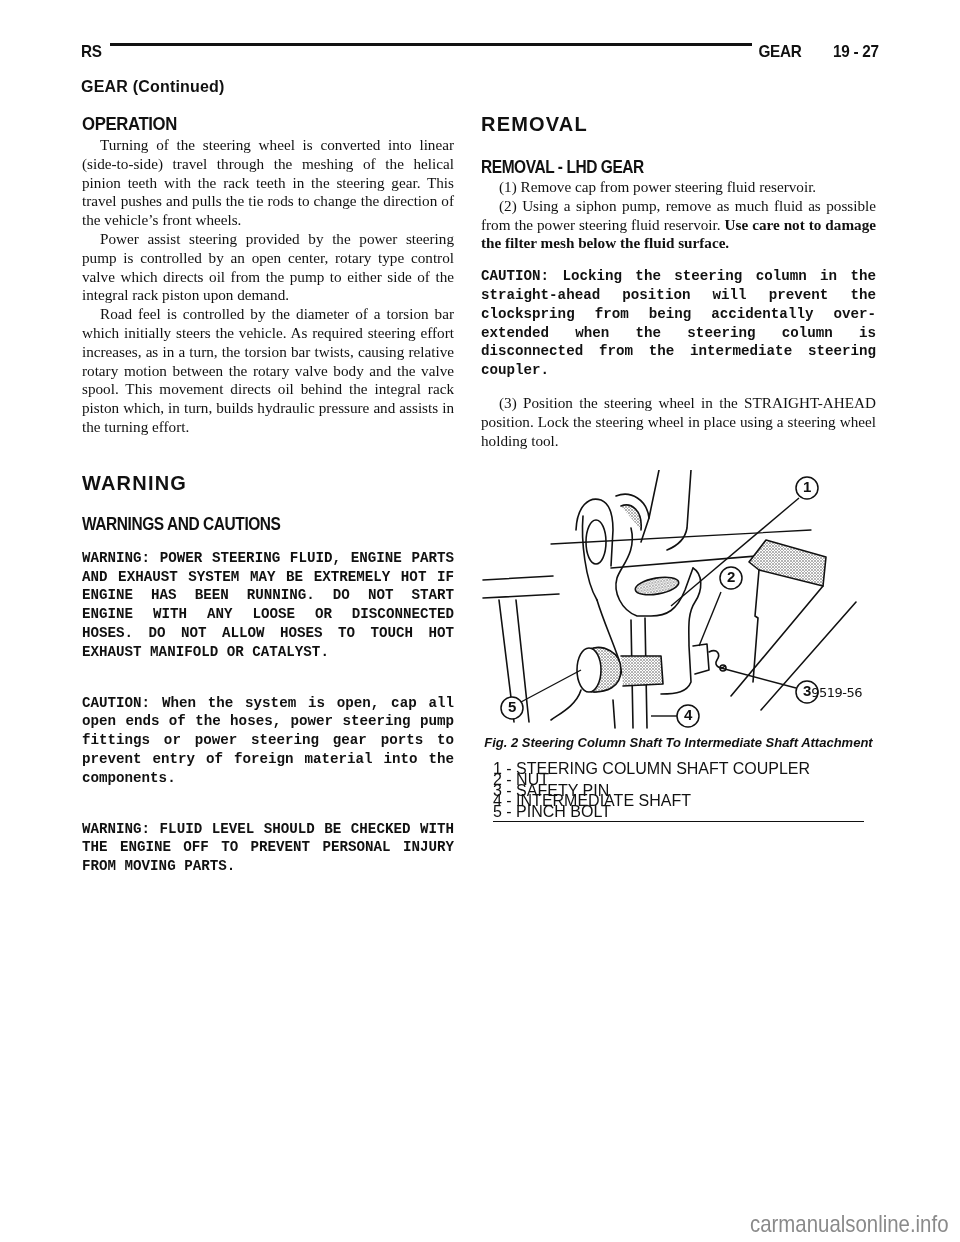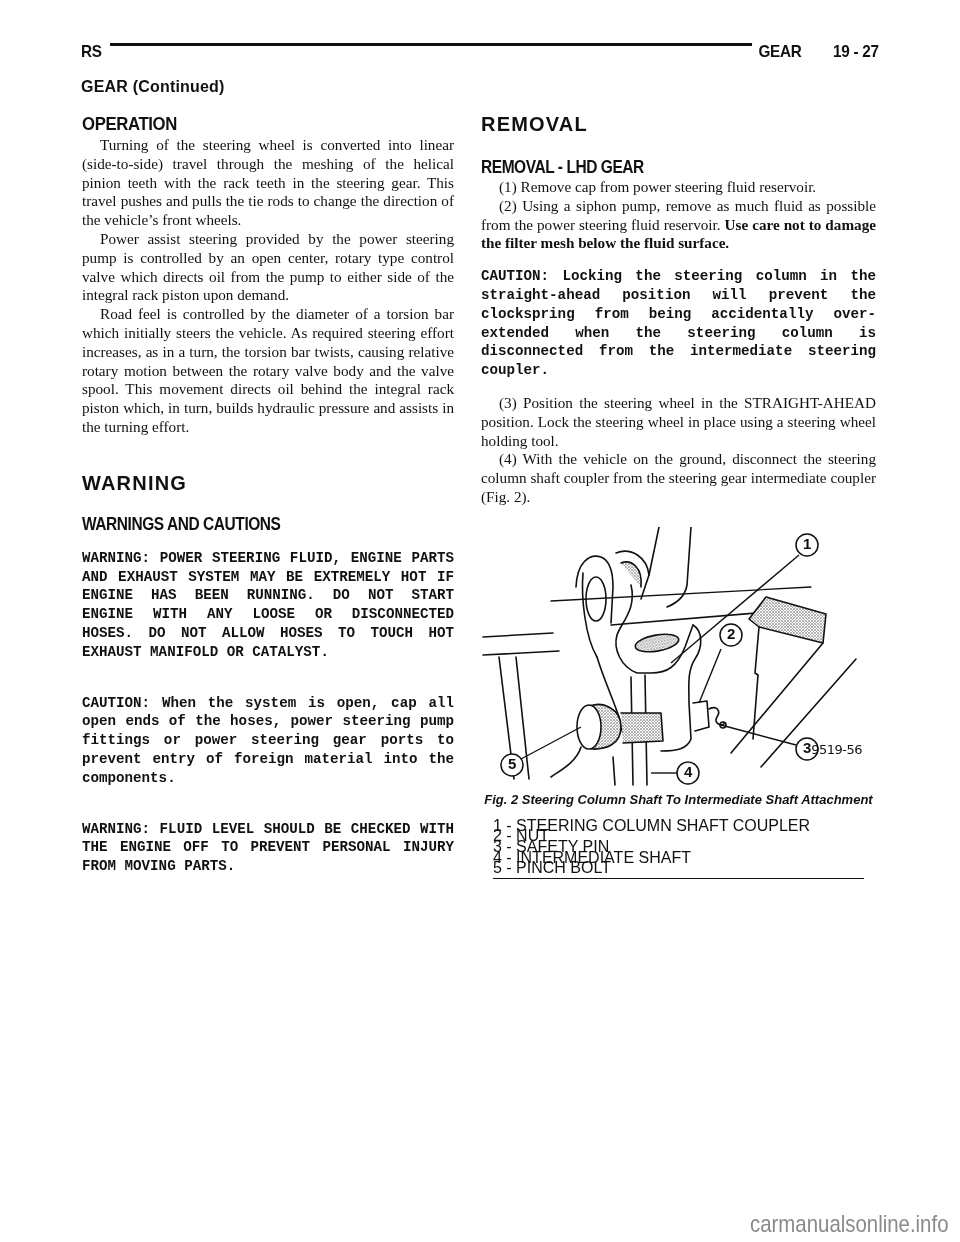--- a/index.html
+++ b/index.html
@@ -67,21 +67,20 @@
     <p class="warn" style="margin-top:32px">WARNING: FLUID LEVEL SHOULD BE CHECKED WITH THE ENGINE OFF TO PREVENT PERSONAL INJURY FROM MOVING PARTS.</p>
   </div>
 
   <div class="col col-right">
     <h2 class="h1">REMOVAL</h2>
     <h3 class="h2" style="margin-top:20px">REMOVAL - LHD GEAR</h3>
     <p class="p"><span class="ind"></span><span>(1) Remove cap from power steering fluid reservoir.</span></p>
     <p class="p"><span class="ind"></span><span>(2) Using a siphon pump, remove as much fluid as possible from the power steering fluid reservoir. </span><b>Use care not to damage the filter mesh below the fluid surface.</b></p>
     <p class="warn" style="margin-top:14px">CAUTION: Locking the steering column in the straight-ahead position will prevent the clockspring from being accidentally over-extended when the steering column is disconnected from the intermediate steering coupler.</p>
     <p class="p" style="margin-top:14px"><span class="ind"></span><span>(3) Position the steering wheel in the STRAIGHT-AHEAD position. Lock the steering wheel in place using a steering wheel holding tool.</span></p>
-    <p class="p"><span class="ind"></span><span>(4) With the vehicle on the ground, disconnect the steering column shaft coupler from the steering gear intermediate coupler (Fig. 2).</span></p>
 
     <div class="figure">
       <svg width="395" height="262" viewBox="0 0 395 262">
         <defs>
           <pattern id="stip" width="3" height="3" patternUnits="userSpaceOnUse">
             <rect width="3" height="3" fill="#fff"></rect>
             <circle cx="1" cy="1" r="0.8" fill="#555"></circle>
             <circle cx="2.5" cy="2.3" r="0.5" fill="#777"></circle>
           </pattern>
         </defs>

